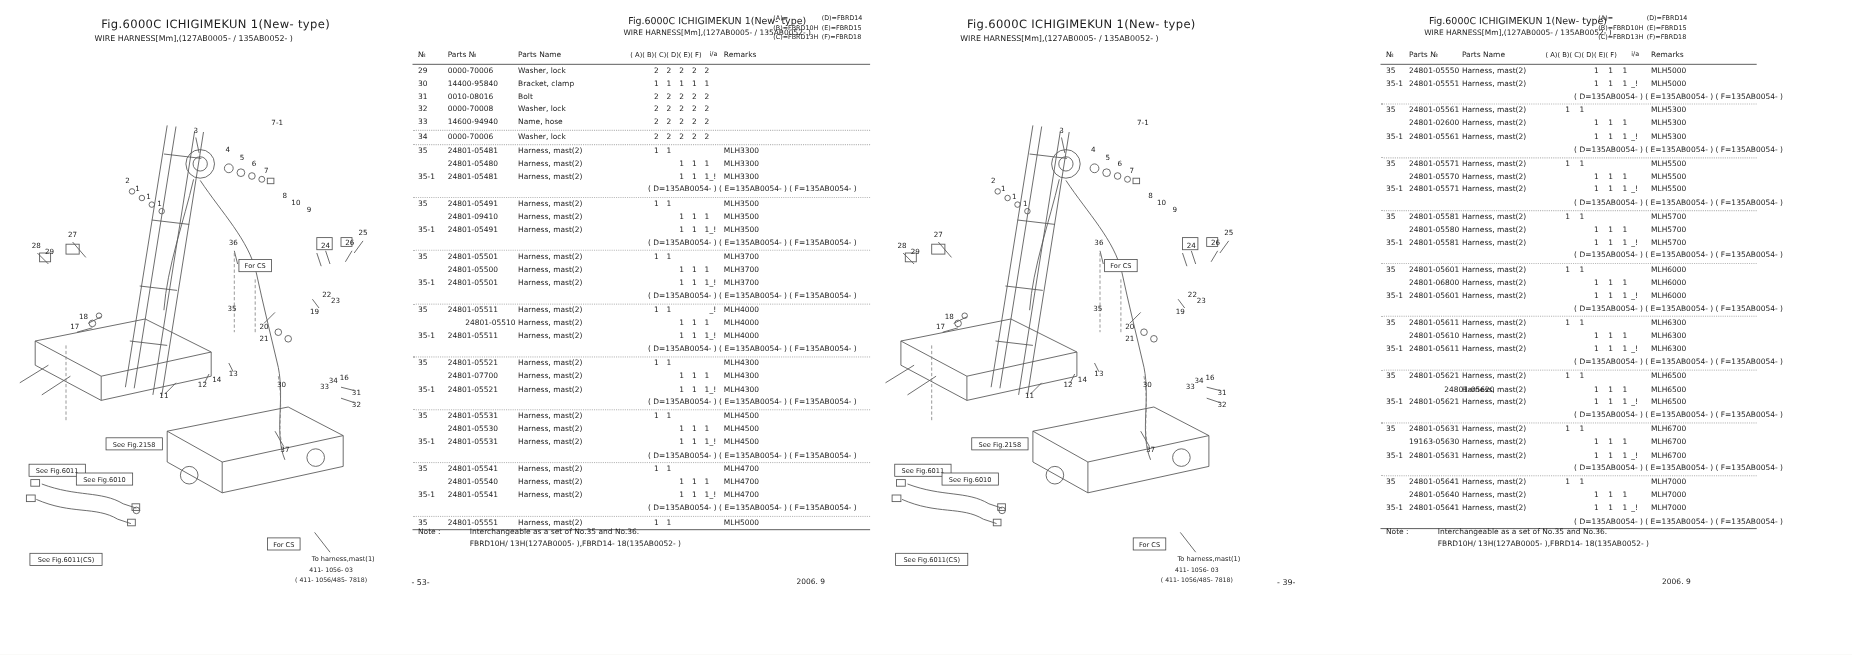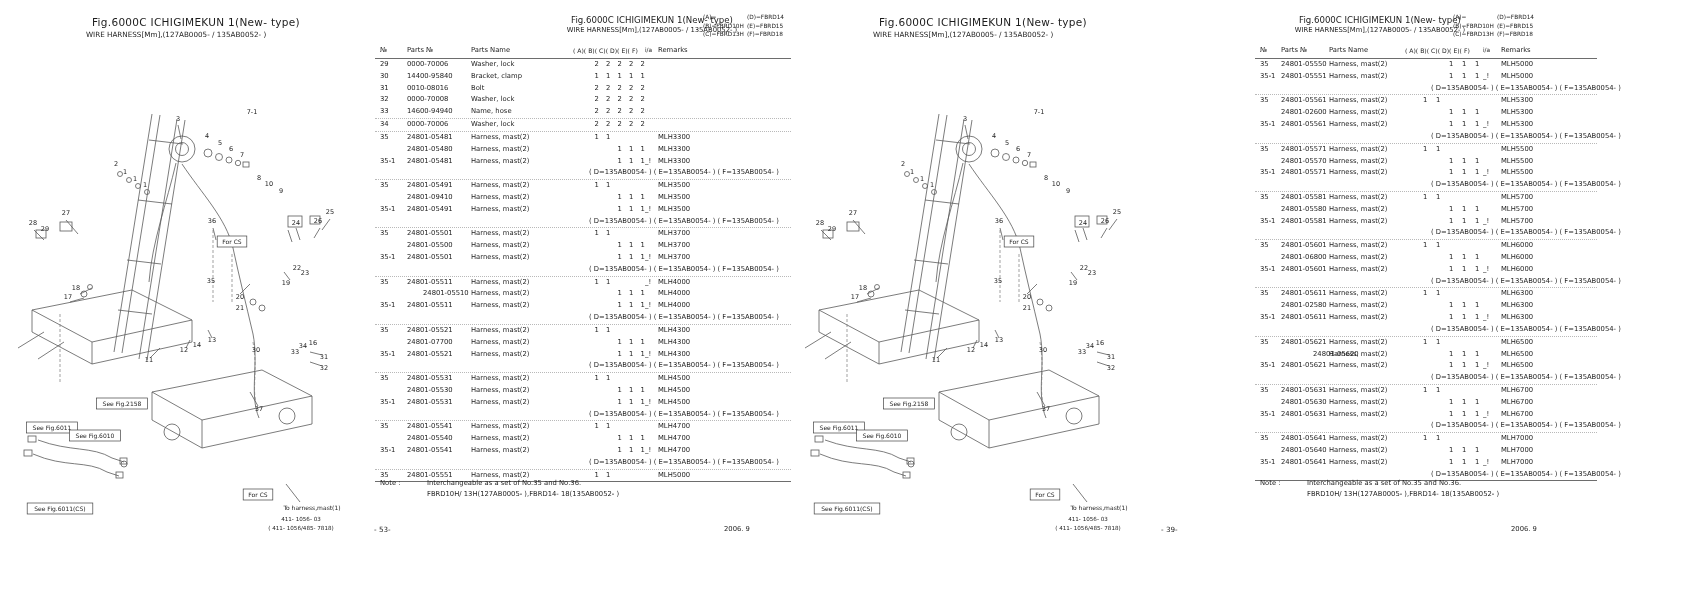--- a/index.html
+++ b/index.html
@@ -779,21 +779,21 @@
           </div>
           <div class="trow sep">
             <span class="cell" style="left: 5px;">35</span>
             <span class="cell" style="left: 26px;">24801-05611</span>
             <span class="cell" style="left: 74px;">Harness, mast(2)</span>
             <span class="cell" style="left: 168px;">1</span>
             <span class="cell" style="left: 181px;">1</span>
             <span class="cell" style="left: 246px;">MLH6300</span>
           </div>
           <div class="trow">
-            <span class="cell" style="left: 26px;">24801-02580</span>
+            <span class="cell" style="left: 26px;">24801-05610</span>
             <span class="cell" style="left: 74px;">Harness, mast(2)</span>
             <span class="cell" style="left: 194px;">1</span>
             <span class="cell" style="left: 207px;">1</span>
             <span class="cell" style="left: 220px;">1</span>
             <span class="cell" style="left: 246px;">MLH6300</span>
           </div>
           <div class="trow">
             <span class="cell" style="left: 5px;">35-1</span>
             <span class="cell" style="left: 26px;">24801-05611</span>
             <span class="cell" style="left: 74px;">Harness, mast(2)</span>
@@ -837,21 +837,21 @@
           </div>
           <div class="trow sep">
             <span class="cell" style="left: 5px;">35</span>
             <span class="cell" style="left: 26px;">24801-05631</span>
             <span class="cell" style="left: 74px;">Harness, mast(2)</span>
             <span class="cell" style="left: 168px;">1</span>
             <span class="cell" style="left: 181px;">1</span>
             <span class="cell" style="left: 246px;">MLH6700</span>
           </div>
           <div class="trow">
-            <span class="cell" style="left: 26px;">24801-05630</span>
+            <span class="cell" style="left: 26px;">19163-05630</span>
             <span class="cell" style="left: 74px;">Harness, mast(2)</span>
             <span class="cell" style="left: 194px;">1</span>
             <span class="cell" style="left: 207px;">1</span>
             <span class="cell" style="left: 220px;">1</span>
             <span class="cell" style="left: 246px;">MLH6700</span>
           </div>
           <div class="trow">
             <span class="cell" style="left: 5px;">35-1</span>
             <span class="cell" style="left: 26px;">24801-05631</span>
             <span class="cell" style="left: 74px;">Harness, mast(2)</span>

